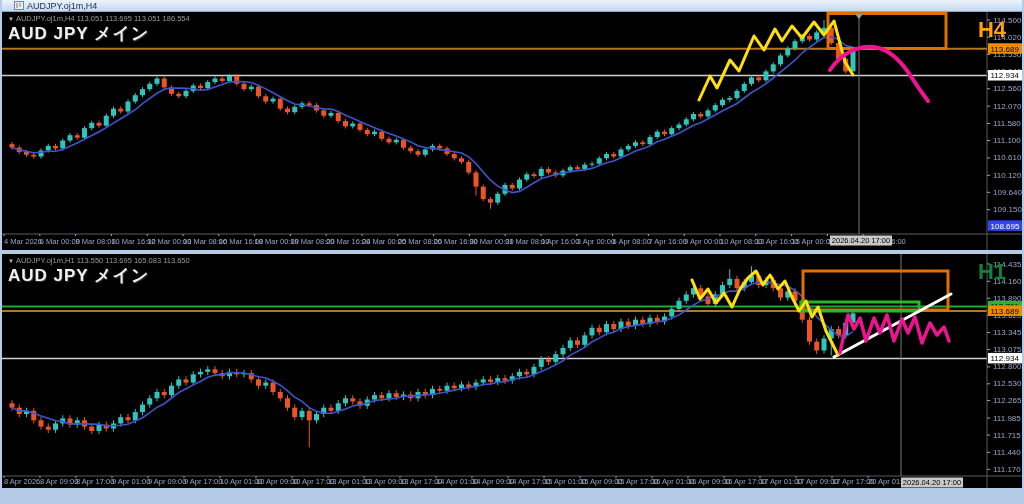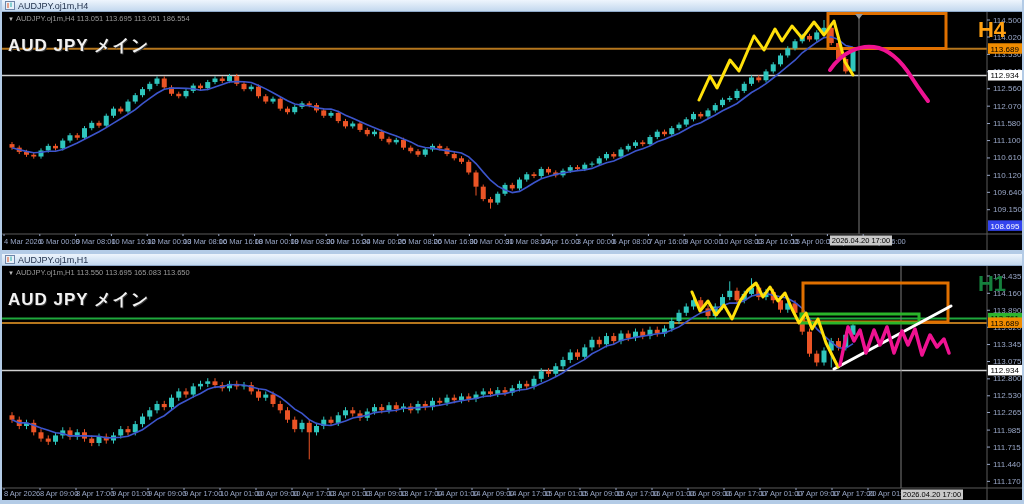--- a/index.html
+++ b/index.html
@@ -1,26 +1,26 @@
 <!DOCTYPE html>
 <html><head>
 <meta charset="utf-8">
 <style>
   html,body{margin:0;padding:0;}
   body{width:1024px;height:504px;background:#b3cbe6;font-family:"Liberation Sans",sans-serif;overflow:hidden;}
   .window{width:1020px;margin:0 2px;}
   .titlebar{height:12px;background:linear-gradient(#eef5fd,#c3d8ee);border-bottom:1px solid #8fa9c9;
-    display:flex;align-items:center;gap:3px;padding-left:3px;box-sizing:border-box;}
+    display:flex;align-items:center;gap:3px;padding-left:12px;box-sizing:border-box;}
   .wtitle{font-size:9px;color:#24344e;line-height:10px;white-space:nowrap;}
   .wicon{width:10px;height:9px;display:inline-block;}
   .chartarea{position:relative;background:#000;}
   .gap{height:4px;}
   .infoline{position:absolute;top:2px;left:6px;font-size:7.5px;color:#9a9a9a;white-space:nowrap;z-index:3;}
   .infoline .tri{font-size:6px;margin-right:2px;color:#bbb;}
-  .watermark{position:absolute;top:22px;left:6px;font-size:17px;font-weight:bold;color:#f2f2f2;
+  .watermark{position:absolute;top:10px;left:6px;font-size:17px;font-weight:bold;color:#f2f2f2;
     letter-spacing:1px;white-space:nowrap;z-index:3;text-shadow:1px 1px 0 #333;}
   .tflabel{position:absolute;top:5px;right:16px;font-size:22px;font-weight:bold;z-index:3;}
   svg{display:block;}
 </style>
 </head>
 <body>
 
 <div class="window">
   <div class="titlebar">
     <span class="wicon">
@@ -363,30 +363,20 @@
         <text x="861.1999999999999" y="232" fill="#98a6c6" font-size="7.5">17 Apr 16:00</text>
         <rect x="828" y="223.5" width="62" height="10" fill="#c8c8c8"></rect>
         <text x="859" y="231.3" fill="#000000" font-size="7.5" text-anchor="middle">2026.04.20 17:00</text>
       </svg>
   </div>
 </div>
 
 <div class="gap"></div>
 
 <div class="window">
-  <div class="titlebar">
-    <span class="wicon">
-      <svg width="10" height="9" viewBox="0 0 10 9">
-          <rect x="0.5" y="0.5" width="9" height="8" fill="#e8f1fa" stroke="#6e85a8"></rect>
-          <line x1="3" y1="2" x2="3" y2="7" stroke="#e05020"></line>
-          <line x1="6" y1="1.5" x2="6" y2="6" stroke="#28b0a8"></line>
-        </svg>
-    </span>
-    <span class="wtitle">AUDJPY.oj1m,H1</span>
-  </div>
   <div class="chartarea" style="height:234px;">
     <div class="infoline"><span class="tri">▼</span><span>AUDJPY.oj1m,H1  113.550 113.695 165.083 113.650</span></div>
     <div class="watermark">AUD JPY メイン</div>
     <div class="tflabel" style="color: #15803d;">H1</div>
     <svg id="chart1" width="1020" height="234">
         <line x1="0" y1="52.38993710691865" x2="985" y2="52.38993710691865" stroke="#1fa83c" stroke-width="2"></line>
         <line x1="0" y1="56.91823899371128" x2="985" y2="56.91823899371128" stroke="#b5761d" stroke-width="2"></line>
         <line x1="0" y1="104.40251572327074" x2="985" y2="104.40251572327074" stroke="#cfcfcf" stroke-width="1.5"></line>
         <line x1="899" y1="0" x2="899" y2="222" stroke="#7a7a7a" stroke-width="1"></line>
         <line x1="10" y1="146.163522012579" x2="10" y2="156.85534591194929" stroke="#eb5426" stroke-width="1"></line>

